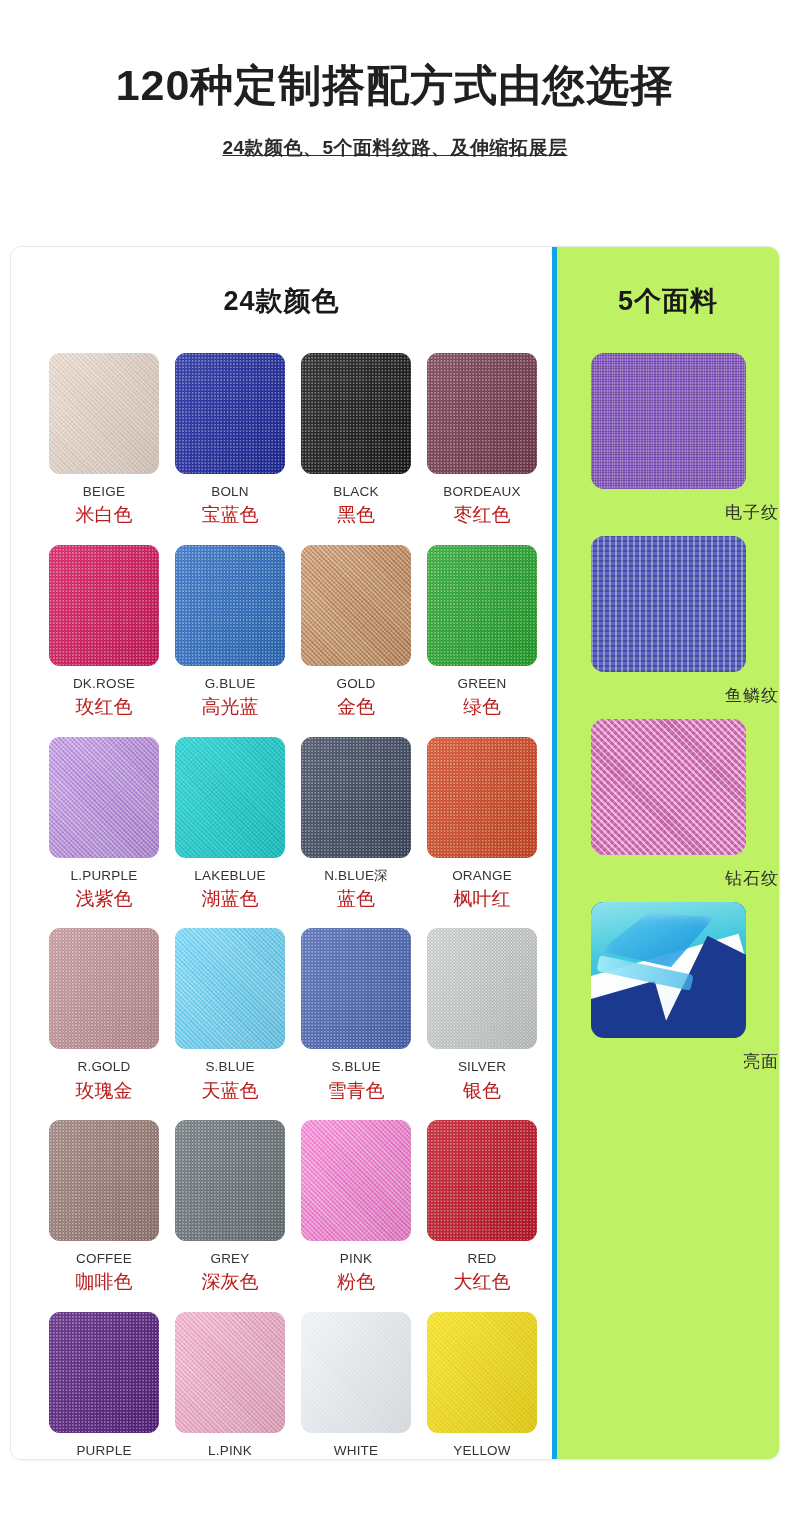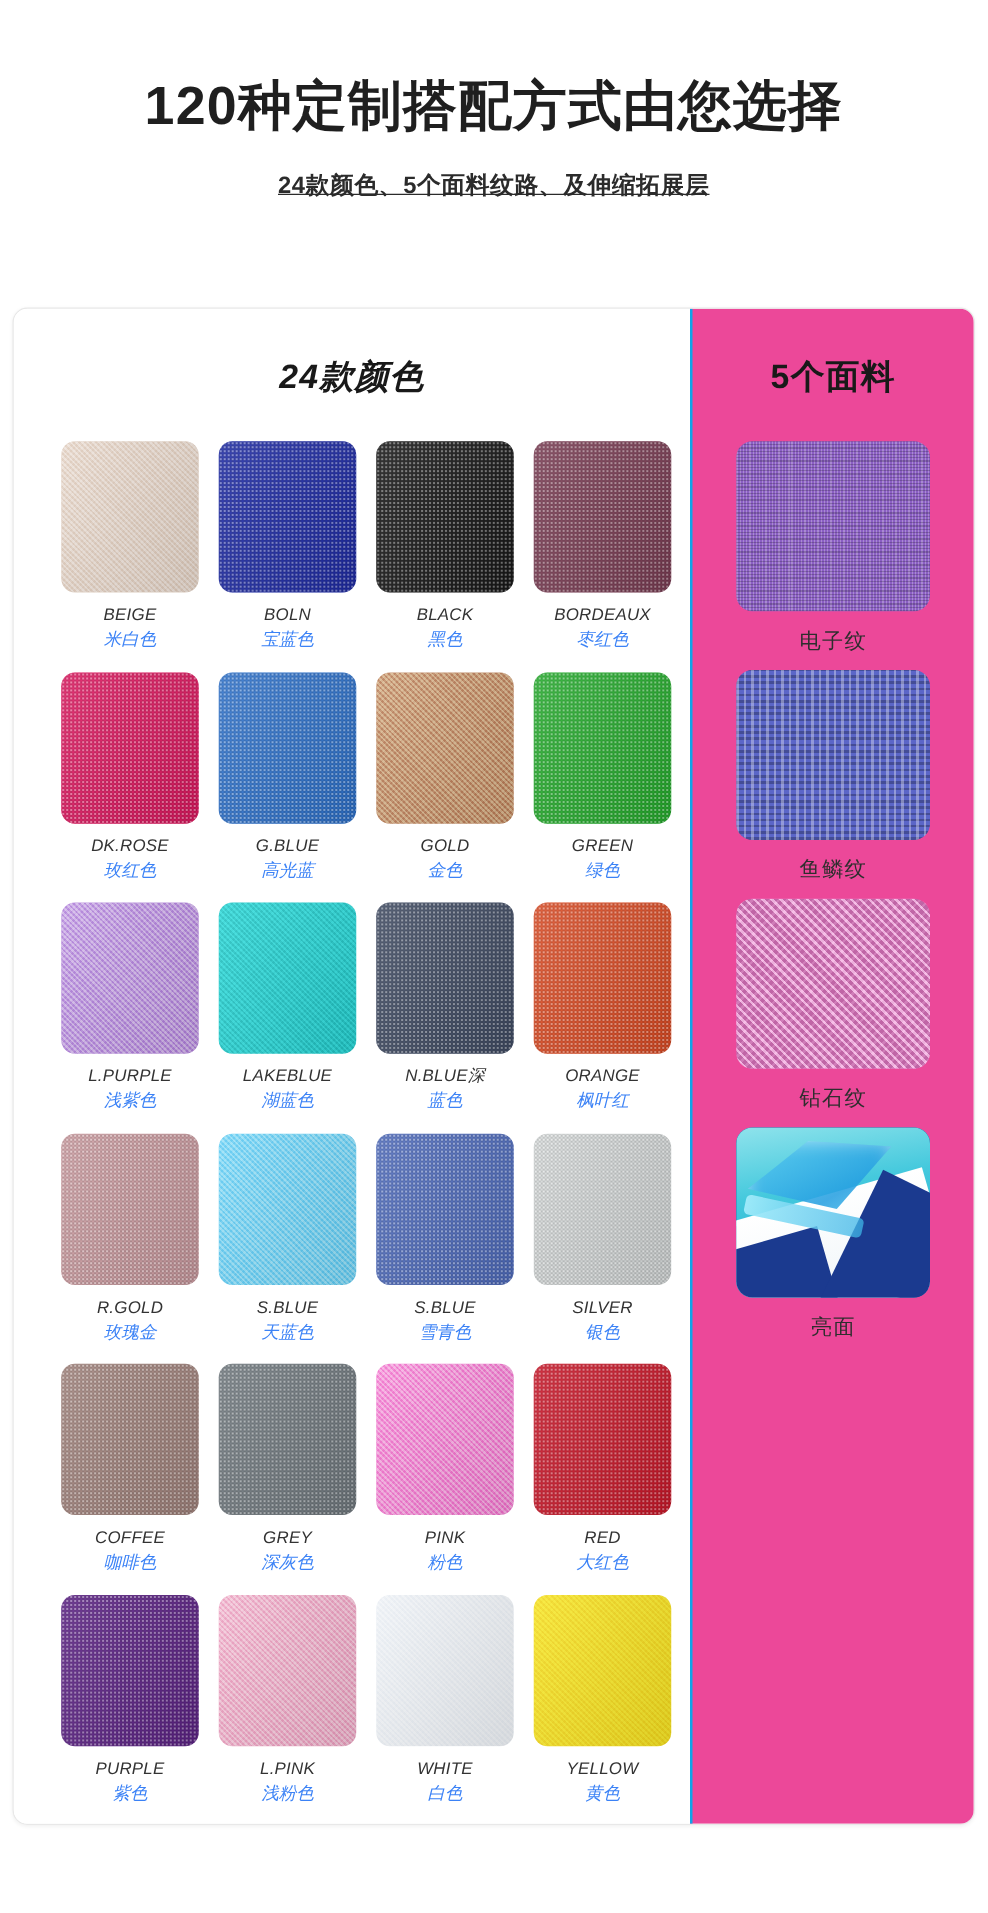--- a/index.html
+++ b/index.html
@@ -25,25 +25,24 @@
   
   .card{
     position:absolute;left:10px;top:246px;width:770px;height:1214px;
     background:#ffffff;border:1px solid #e8e8e8;border-radius:12px;
     box-shadow:0 1px 3px rgba(0,0,0,.05);
     display:flex;overflow:hidden;box-sizing:border-box;
   }
   .colors-pane{
     width:541px;background:#ffffff;box-sizing:border-box;
     padding-top:36px;
-    font-style:italic;
   }
   .fabrics-pane{
-    flex:1;background:#ec4899;box-sizing:border-box;
-    padding-top:36px;border-left:2px solid #0ea5e9;
+    flex:1;background:#bef264;box-sizing:border-box;
+    padding-top:36px;border-left:5px solid #0ea5e9;
   }
   .pane-title{
     text-align:center;font-size:27px;font-weight:bold;color:#191919;
     letter-spacing:1px;margin:0 0 34px 0;
   }
 
   
   .color-grid{
     display:grid;grid-template-columns:repeat(4,1fr);
     row-gap:14px;padding:0 38px;gap:16px;
@@ -67,26 +66,26 @@
     background-size:3.2px 3.2px;
   }
   .tex.shade{
     background:linear-gradient(120deg,rgba(255,255,255,.13),rgba(0,0,0,.10));
   }
   .label-en{
     margin-top:9px;font-size:13.5px;color:#333333;letter-spacing:.2px;
     line-height:1.35;white-space:nowrap;
   }
   .label-cn{
-    font-size:14px;color:#3b82f6;line-height:1.45;white-space:nowrap;
+    font-size:19px;color:#b91c1c;line-height:1.45;white-space:nowrap;
   }
 
   
   .fabric-list{padding:0 0 0 0;}
-  .fabric-item{text-align:center;margin-bottom:12px;}
+  .fabric-item{text-align:right;margin-bottom:12px;}
   .fabric-swatch{
     width:155px;height:136px;border-radius:13px;margin:0 auto;
     position:relative;overflow:hidden;
   }
   .fabric-label{
     margin-top:12px;font-size:17px;color:#2e2e2e;letter-spacing:1px;
   }
   
   .tex-electro{
     position:absolute;inset:0;

